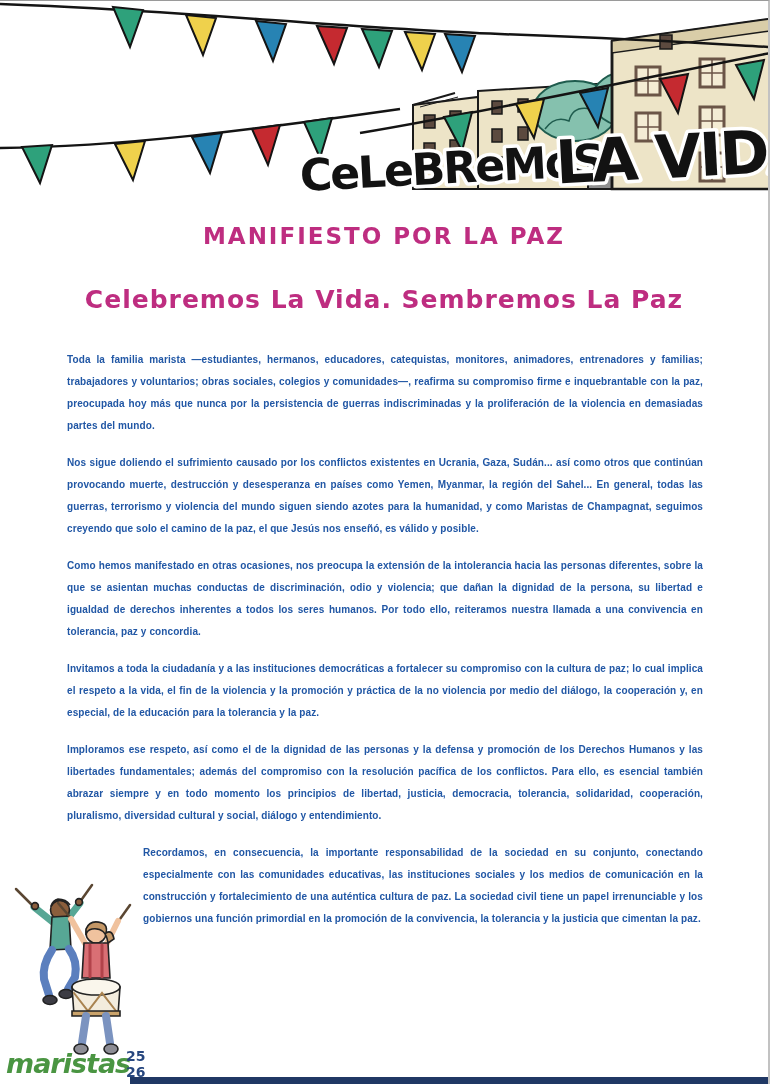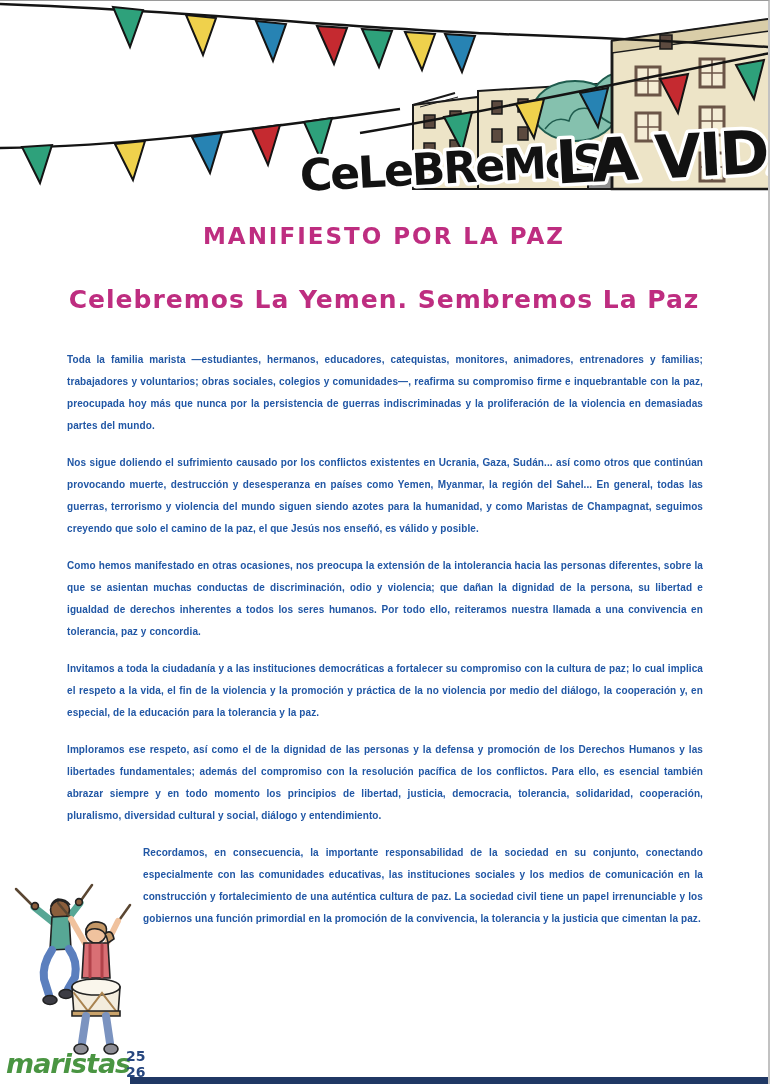--- a/index.html
+++ b/index.html
@@ -141,21 +141,21 @@
       <polygon points="304,121 332,117 320,157" stroke="#141414" stroke-width="2" fill="#2ea17b"></polygon>
     </g>
 
     <g transform="rotate(-3 530 170)">
       <text class="banner" x="300" y="178" font-size="44" letter-spacing="-2">CeLeBReMoS</text>
       <text class="banner" x="556" y="184" font-size="60" letter-spacing="-2">LA VIDA</text>
     </g>
   </svg>
 
   <h1 class="title">MANIFIESTO POR LA PAZ</h1>
-  <h2 class="subtitle">Celebremos La Yemen. Sembremos La Paz</h2>
+  <h2 class="subtitle">Celebremos La Vida. Sembremos La Paz</h2>
 
   <div class="content">
     <p>Toda la familia marista —estudiantes, hermanos, educadores, catequistas, monitores, animadores, entrenadores y familias; trabajadores y voluntarios; obras sociales, colegios y comunidades—, reafirma su compromiso firme e inquebrantable con la paz, preocupada hoy más que nunca por la persistencia de guerras indiscriminadas y la proliferación de la violencia en demasiadas partes del mundo.</p>
     <p>Nos sigue doliendo el sufrimiento causado por los conflictos existentes en Ucrania, Gaza, Sudán... así como otros que continúan provocando muerte, destrucción y desesperanza en países como Yemen, Myanmar, la región del Sahel... En general, todas las guerras, terrorismo y violencia del mundo siguen siendo azotes para la humanidad, y como Maristas de Champagnat, seguimos creyendo que solo el camino de la paz, el que Jesús nos enseñó, es válido y posible.</p>
     <p>Como hemos manifestado en otras ocasiones, nos preocupa la extensión de la intolerancia hacia las personas diferentes, sobre la que se asientan muchas conductas de discriminación, odio y violencia; que dañan la dignidad de la persona, su libertad e igualdad de derechos inherentes a todos los seres humanos. Por todo ello, reiteramos nuestra llamada a una convivencia en tolerancia, paz y concordia.</p>
     <p>Invitamos a toda la ciudadanía y a las instituciones democráticas a fortalecer su compromiso con la cultura de paz; lo cual implica el respeto a la vida, el fin de la violencia y la promoción y práctica de la no violencia por medio del diálogo, la cooperación y, en especial, de la educación para la tolerancia y la paz.</p>
     <p>Imploramos ese respeto, así como el de la dignidad de las personas y la defensa y promoción de los Derechos Humanos y las libertades fundamentales; además del compromiso con la resolución pacífica de los conflictos. Para ello, es esencial también abrazar siempre y en todo momento los principios de libertad, justicia, democracia, tolerancia, solidaridad, cooperación, pluralismo, diversidad cultural y social, diálogo y entendimiento.</p>
     <p class="indented">Recordamos, en consecuencia, la importante responsabilidad de la sociedad en su conjunto, conectando especialmente con las comunidades educativas, las instituciones sociales y los medios de comunicación en la construcción y fortalecimiento de una auténtica cultura de paz. La sociedad civil tiene un papel irrenunciable y los gobiernos una función primordial en la promoción de la convivencia, la tolerancia y la justicia que cimentan la paz.</p>
   </div>
 

